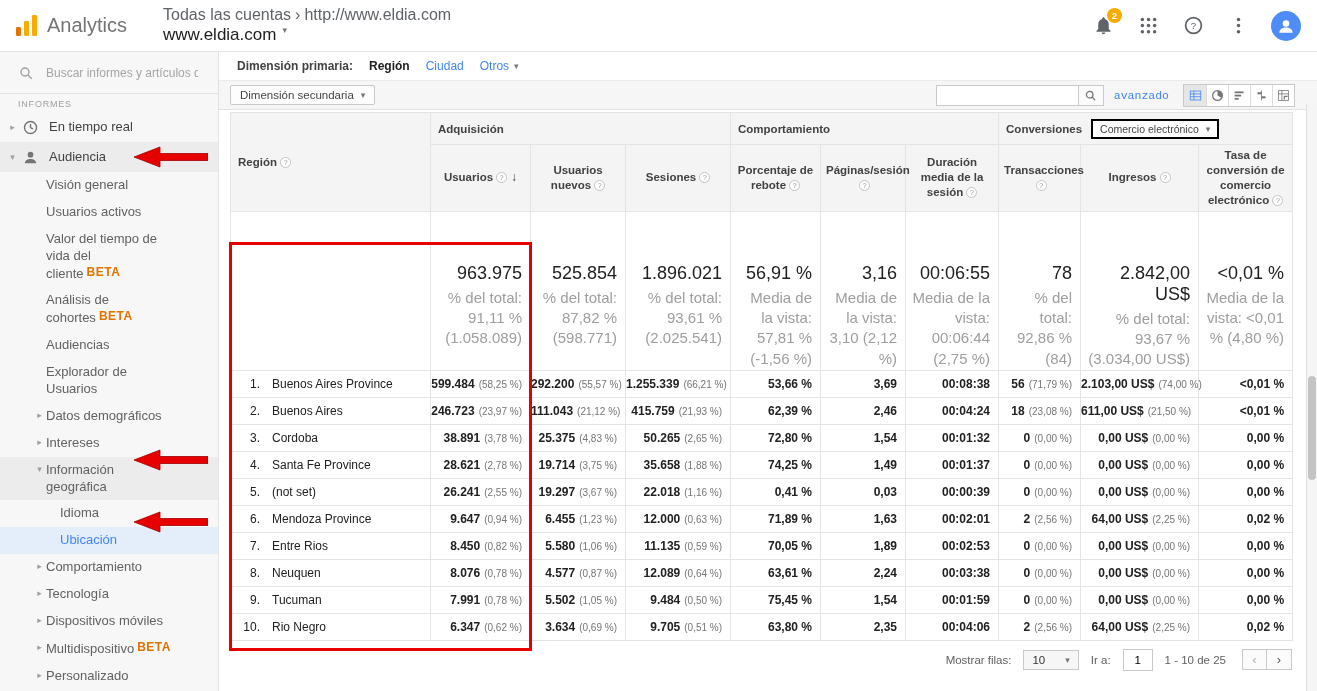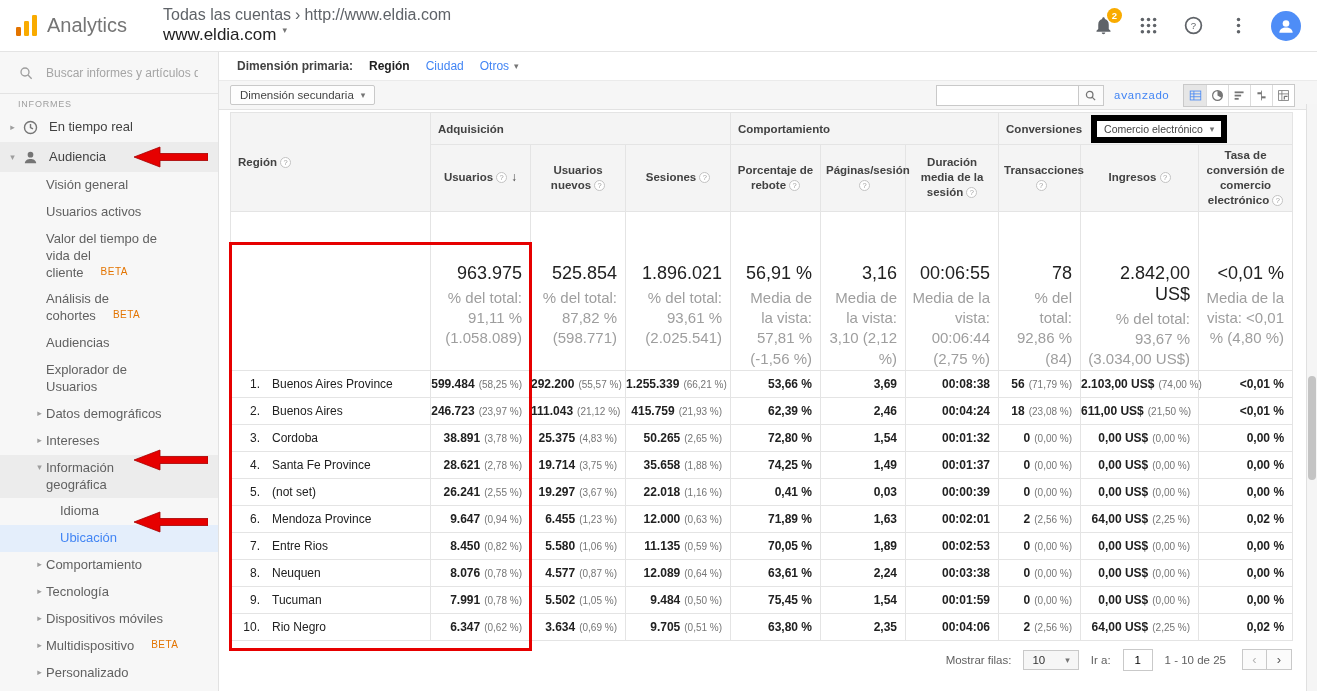--- a/index.html
+++ b/index.html
@@ -40,21 +40,21 @@
   .nav-item .caret { flex:0 0 13px; font-size:9px; color:#9e9e9e; padding-top:2px; text-align:center; }
   .nav-item .nav-icon { flex:0 0 18px; margin:0 9px 0 3px; color:#757575; }
   .nav-item .nav-icon svg { width:17px; height:17px; display:block; }
   .nav-item .lbl { flex:0 1 auto; max-width:150px; }
   .nav-item.lvl0 { min-height:30px; align-items:center; }
   .nav-item.lvl1 { padding-left:33px; color:#616161; }
   .nav-item.lvl1 .lbl { max-width:122px; }
   .nav-item.lvl2 { padding-left:47px; color:#616161; }
   .nav-item.selected { background:#e4eefb; color:#4285f4; }
   .nav-item.highlight { background:#ececec; }
-  .beta { font-size:10px; color:#e37400; font-weight:normal; margin-left:17px; letter-spacing:.5px; vertical-align:2px; }
+  .beta { font-size:12px; color:#e37400; font-weight:bold; margin-left:3px; letter-spacing:.5px; vertical-align:2px; }
 
   
   .content { flex:1; position:relative; background:#fff; overflow:hidden; }
   .map-area { position:relative; height:98px; }
   .map-svg { position:absolute; left:408px; top:0; width:400px; height:98px; }
   .map-legend { position:absolute; left:234px; top:64px; display:flex; align-items:center; gap:9px; font-size:11px; color:#3c4043; }
   .legend-bar { width:132px; height:11px; background:linear-gradient(to right,#dcebf8,#7fb0dd 55%,#1766ab); }
 
   .dim-row { height:28px; display:flex; align-items:center; gap:16px; padding-left:18px; font-size:12px; }
   .dim-label { font-weight:bold; color:#424242; }
@@ -83,21 +83,21 @@
   .data-table { margin:2px 0 0 11px; border-collapse:collapse; table-layout:fixed; width:1062px; }
   .data-table th, .data-table td { border:1px solid #e4e4e4; }
   .data-table thead th { background:#f4f4f4; font-size:11.5px; color:#424242; font-weight:bold; }
   .group-row th { height:32px; text-align:left; padding:0 0 0 7px; }
   .th-region { text-align:left; vertical-align:middle; padding-left:9px; }
   .cols-row th { height:60px; text-align:center; vertical-align:middle; padding:3px 5px; line-height:1.3; }
   .q { display:inline-block; width:11px; height:11px; border-radius:50%; border:1px solid #c3c3c3; background:#fff;
        color:#9e9e9e; font-size:7.5px; line-height:10px; text-align:center; margin-left:3px; font-weight:normal;
        vertical-align:1px; cursor:pointer; }
   .sort { font-size:12px; margin-left:4px; color:#424242; font-weight:normal; }
-  .ecom-select { display:inline-flex; align-items:center; gap:7px; border:6px solid #000000; background:#fff;
+  .ecom-select { display:inline-flex; align-items:center; gap:7px; border:2px solid #000000; background:#fff;
                  font-size:10.5px; font-weight:normal; color:#444; padding:2px 7px; margin-left:9px; cursor:pointer; }
   .summary-row td { height:66px; vertical-align:top; text-align:right; padding:9px 8px 0 4px; background:#fdfdfd; }
   .sum-num { font-size:18px; color:#212121;margin-top:42px; }
   .sum-sub { font-size:15px; color:#9e9e9e; margin-top:4px; line-height:1.35; }
   .data-table tbody td { height:27px; font-size:12px; color:#212121; background:#fff; }
   .cell-region { text-align:left; padding-left:9px; }
   .cell-region .rank { display:inline-block; width:20px; text-align:right; margin-right:12px; }
   td.num { text-align:right; padding-right:8px; white-space:nowrap; }
   td.num .val { font-weight:bold; }
   td.num .pct { font-size:10px; color:#757575; margin-left:4px; font-weight:normal; }

